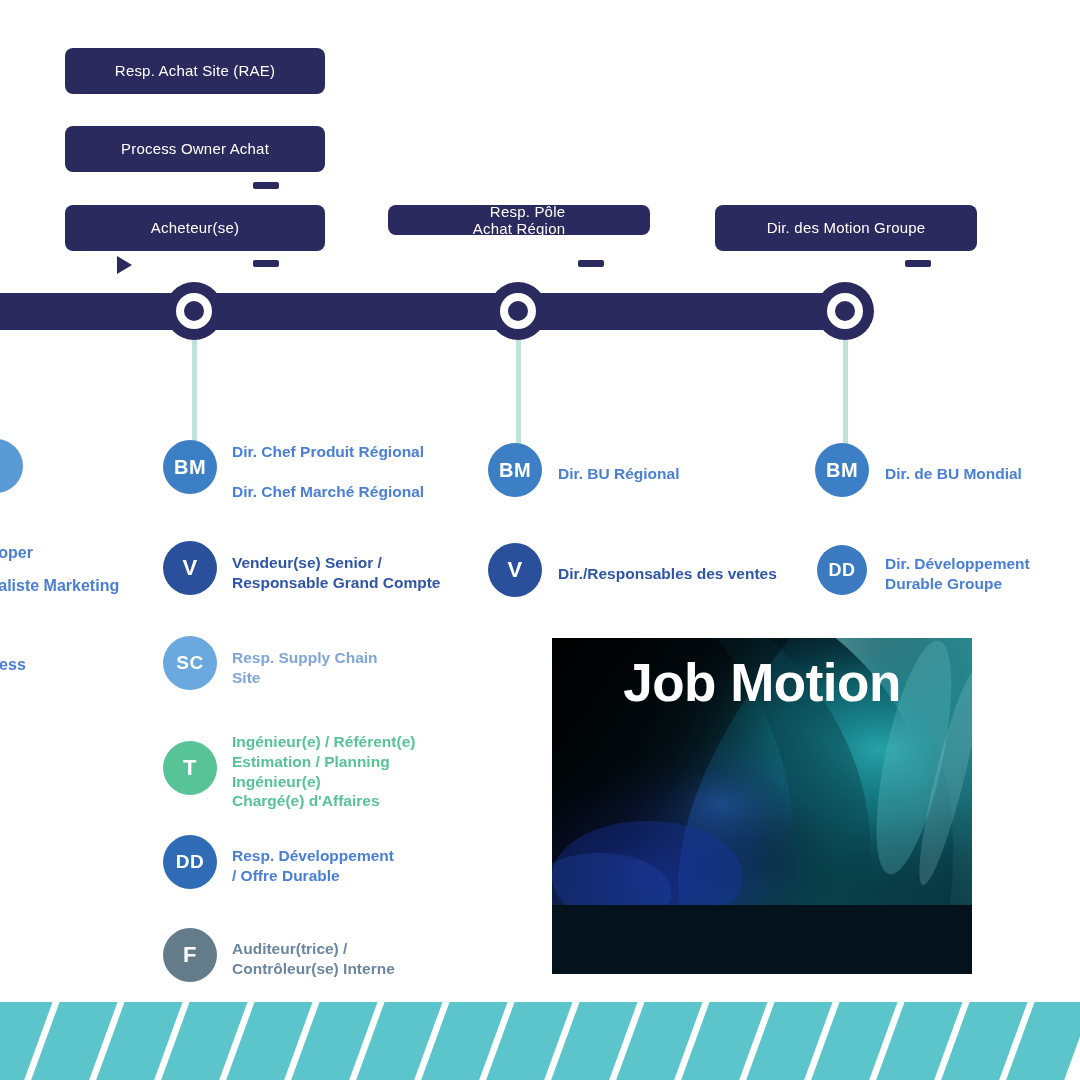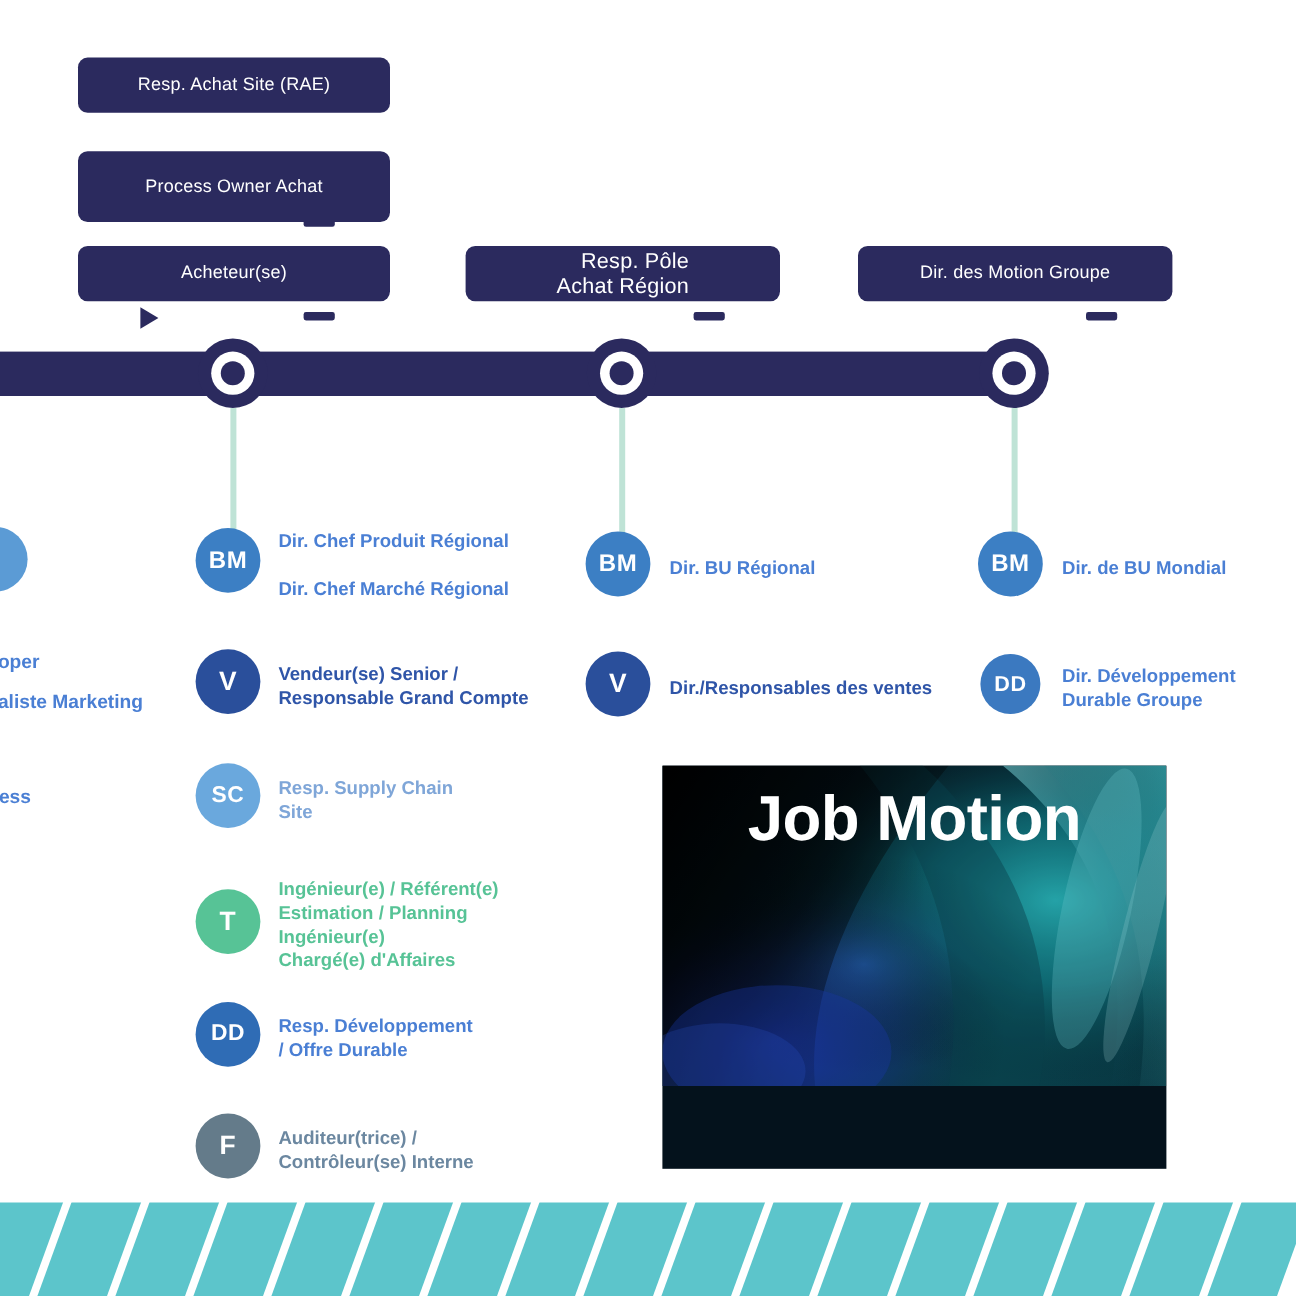--- a/index.html
+++ b/index.html
@@ -162,31 +162,31 @@
       <div class="dash" style="left: 253px; top: 260px;"></div>
       <div class="dash" style="left: 578px; top: 260px;"></div>
       <div class="dash" style="left: 905px; top: 260px;"></div>
     </div>
   <div id="boxes-layer">
       <div class="role-box" style="left: 65px; top: 48px; width: 260px; height: 46px; font-size: 15px;">
         <div>
           <span class="ln">Resp. Achat Site (RAE)</span>
         </div>
       </div>
-      <div class="role-box" style="left: 65px; top: 126px; width: 260px; height: 59px; font-size: 15px;">
+      <div class="role-box" style="left: 65px; top: 126px; width: 260px; height: 46px; font-size: 15px;">
         <div>
           <span class="ln">Process Owner Achat</span>
         </div>
       </div>
       <div class="role-box" style="left: 65px; top: 205px; width: 260px; height: 46px; font-size: 15px;">
         <div>
           <span class="ln">Acheteur(se)</span>
         </div>
       </div>
-      <div class="role-box" style="left: 388px; top: 205px; width: 262px; height: 46px; font-size: 18px;">
+      <div class="role-box" style="left: 388px; top: 205px; width: 262px; height: 30px; font-size: 15px;">
         <div>
           <span class="ln">Resp. Pôle</span>
           <span class="ln">Achat Région</span>
         </div>
       </div>
       <div class="role-box" style="left: 715px; top: 205px; width: 262px; height: 46px; font-size: 15px;">
         <div>
           <span class="ln">Dir. des Motion Groupe</span>
         </div>
       </div>

